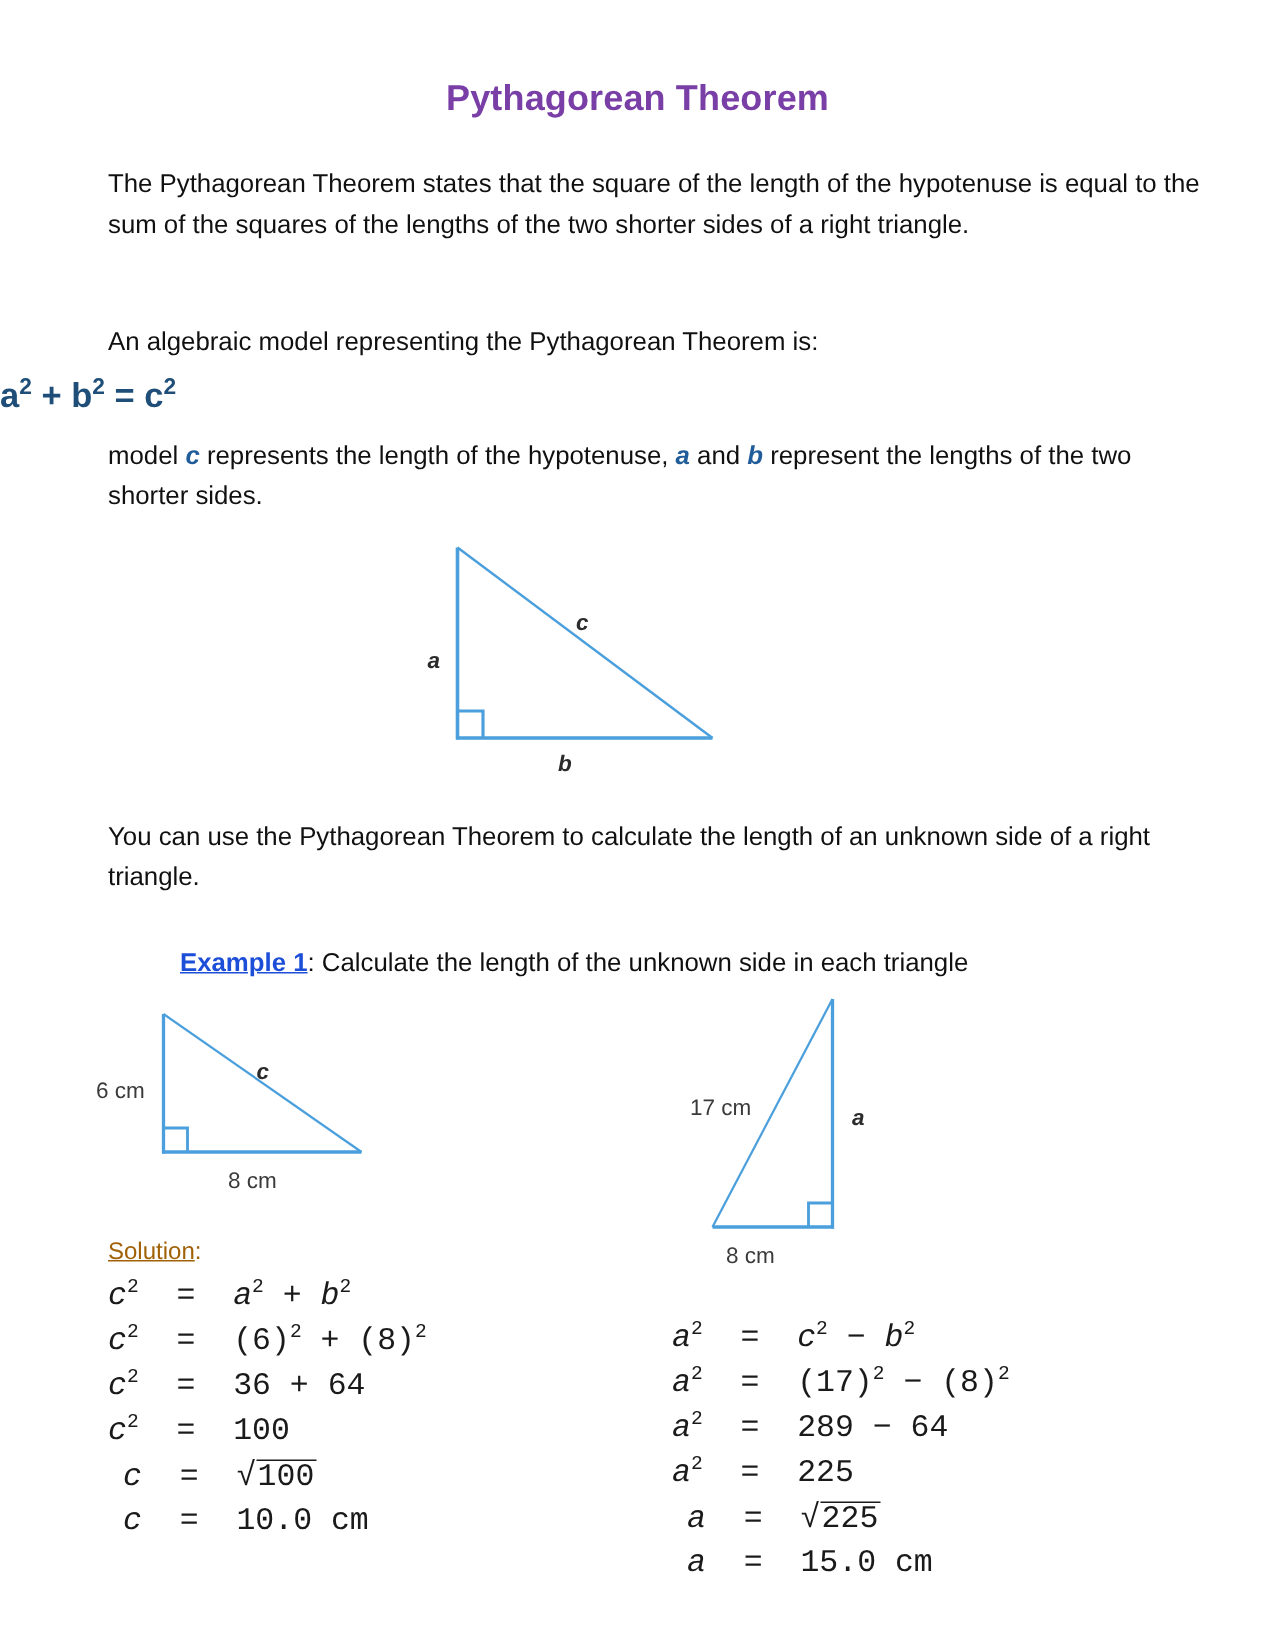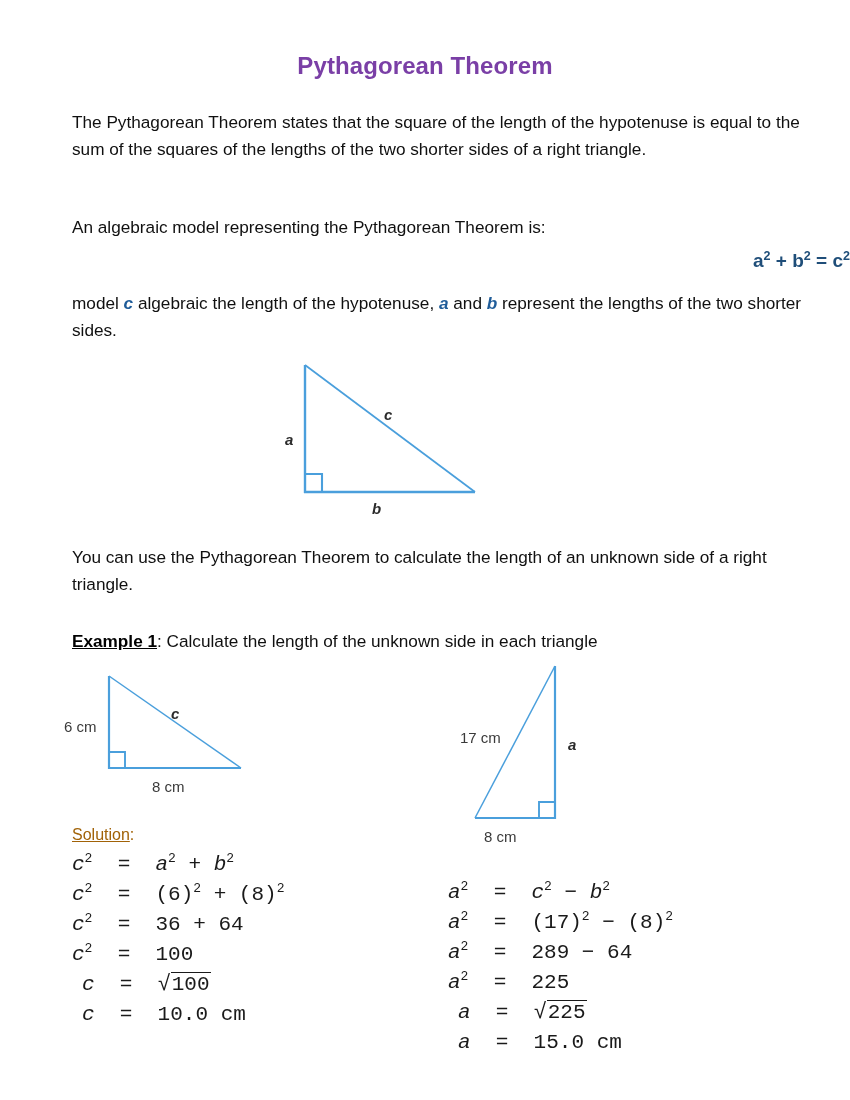--- a/index.html
+++ b/index.html
@@ -46,41 +46,42 @@
   #para-statement { top: 109px; }
   #para-model     { top: 214px; }
   #para-where     { top: 290px; }
   #para-usepara   { top: 544px; }
   #para-example   { top: 628px; }
 
   .formula-line {
     position: absolute;
     left: 0; top: 250px;
     width: 850px;
-    text-align: right;
-    font-size: 19px;
+    text-align: left;
+    font-size: 23px;
     font-weight: bold;
     color: #1f4e79;
   }
   .formula-line sup {
     font-size: 0.66em;
     vertical-align: super;
     line-height: 0;
   }
 
   .var-blue {
     color: #1f5c99;
     font-weight: bold;
     font-style: italic;
   }
 
   .example-label {
-    color: #000000;
+    color: #1d4ed8;
     font-weight: bold;
     text-decoration: underline;
+    margin-left: 48px;
   }
 
   
   svg { display: block; }
   .dia-label {
     font-family: "Liberation Sans", sans-serif;
     font-style: italic;
     font-weight: bold;
     font-size: 15px;
     fill: #2b2b2b;
@@ -142,21 +143,21 @@
 
   <div class="para" id="para-model">An algebraic model representing the Pythagorean Theorem is:</div>
 
   <div class="para" id="para-statement">The Pythagorean Theorem states that the square of the length of the hypotenuse is equal to the sum of the squares of the lengths of the two shorter sides of a right triangle.</div>
 
   <div class="formula-line">
     <span>a</span><sup>2</sup><span> + </span><span>b</span><sup>2</sup><span> = </span><span>c</span><sup>2</sup>
   </div>
 
   <div class="para" id="para-where">
-    <span>model </span><span class="var-blue">c</span><span> algebraic the length of the hypotenuse, </span><span class="var-blue">a</span><span> and </span><span class="var-blue">b</span><span> represent the lengths of the two shorter sides.</span>
+    <span>model </span><span class="var-blue">c</span><span> represents the length of the hypotenuse, </span><span class="var-blue">a</span><span> and </span><span class="var-blue">b</span><span> represent the lengths of the two shorter sides.</span>
   </div>
 
   <div id="diagram-main">
     <svg width="240" height="165" viewBox="0 0 240 165">
 
       <line x1="43" y1="13" x2="43" y2="141" stroke="#4a9fdc" stroke-width="2.4"></line>
 
       <line x1="42" y1="140" x2="213" y2="140" stroke="#4a9fdc" stroke-width="2.4"></line>
 
       <line x1="43" y1="13" x2="213" y2="140" stroke="#4a9fdc" stroke-width="1.7"></line>

